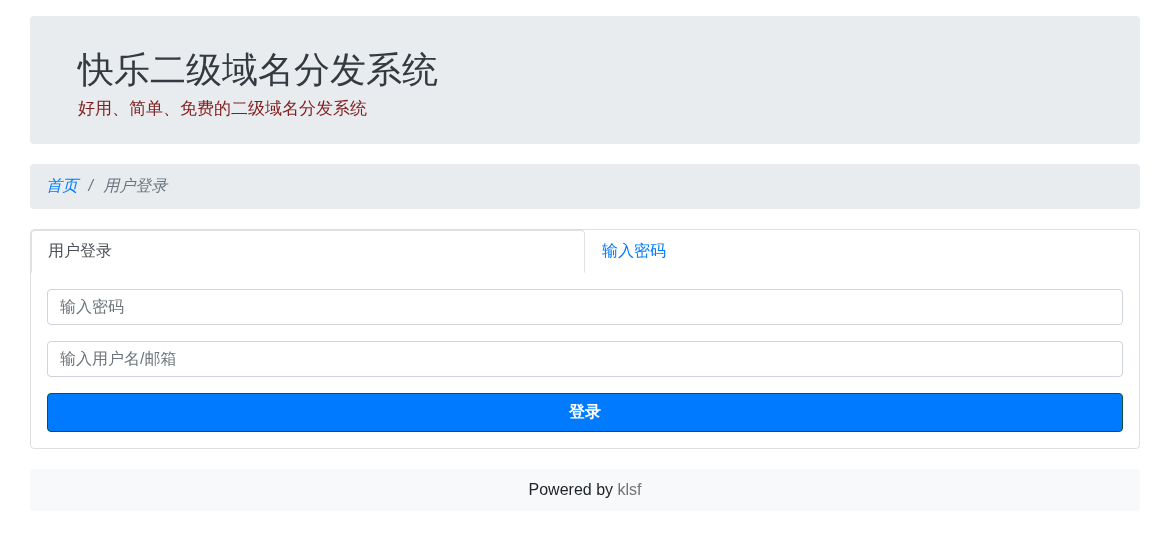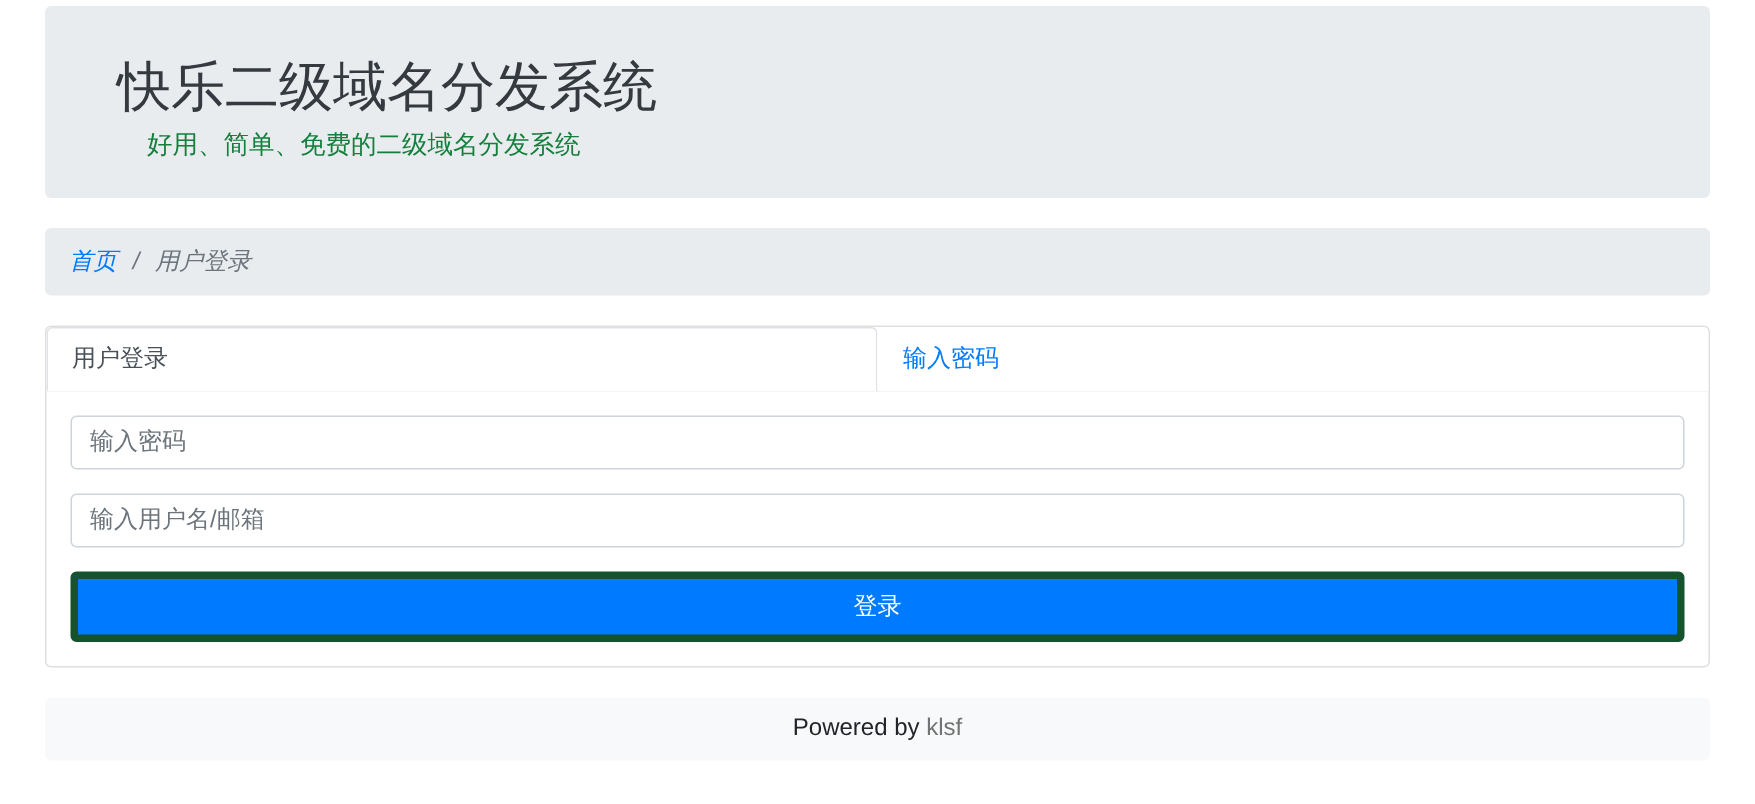--- a/index.html
+++ b/index.html
@@ -10,41 +10,40 @@
     body {
       font-family: -apple-system, BlinkMacSystemFont, "Segoe UI", "Microsoft YaHei", sans-serif;
       font-size: 16px;
       color: #212529;
       background: #fff;
       width: 1170px;
       height: 536px;
       overflow: hidden;
     }
     .container {
-      padding: 0 15px;
+      padding: 12px 15px;
       max-width: 1140px;
       margin: 0 auto;
     }
     .header-block {
       background: #e9ecef;
       padding: 32px 48px 24px;
       margin-top: 4px;
       border-radius: 4px;
     }
     .header-title {
       font-size: 36px;
       font-weight: 400;
       color: #343a40;
       line-height: 1.2;
     }
     .header-subtitle {
       font-size: 17px;
-      color: #15803d;
+      color: #7f1d1d;
       margin-top: 6px;
-      margin-left: 20px;
     }
     .breadcrumb {
       background: #e9ecef;
       padding: 12px 16px;
       margin-top: 20px;
       border-radius: 4px;
       font-size: 16px;
       font-style: italic;
     }
     .breadcrumb a {
@@ -102,24 +101,24 @@
       margin-bottom: 16px;
     }
     .form-input::placeholder {
       color: #6c757d;
     }
     .btn-primary {
       display: block;
       width: 100%;
       padding: 8px 12px;
       font-size: 16px;
-      font-weight: 400;
+      font-weight: 700;
       color: #fff;
       background: #007bff;
-      border: 5px solid #14532d;
+      border: 1px solid #14532d;
       border-radius: 4px;
       cursor: pointer;
       text-align: center;
     }
     .footer {
       margin-top: 20px;
       padding: 12px 0;
       text-align: center;
       font-size: 16px;
       color: #212529;

